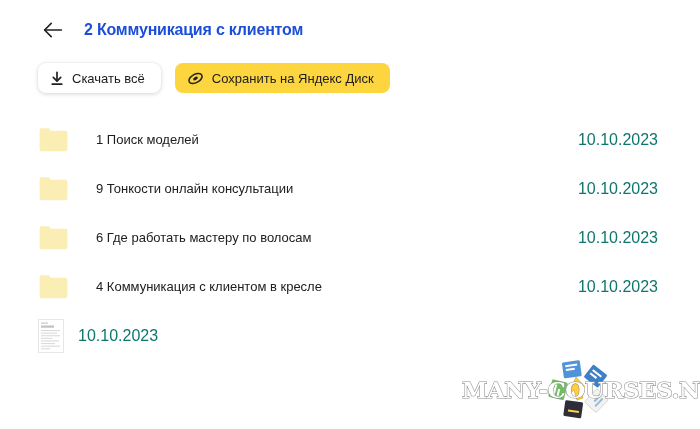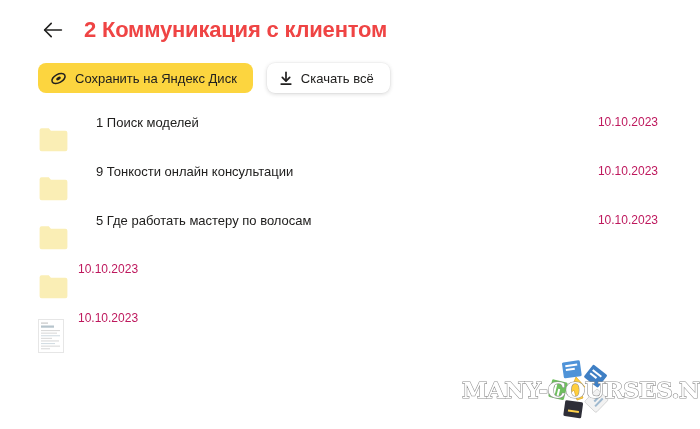--- a/index.html
+++ b/index.html
@@ -26,23 +26,23 @@
     width: 26px;
     height: 26px;
     display: flex;
     align-items: center;
     justify-content: center;
     cursor: pointer;
     flex: 0 0 auto;
   }
   .back-btn svg { display: block; }
   .page-title {
-    font-size: 22px;
+    font-size: 16px;
     font-weight: bold;
-    color: #ef4444;
+    color: #1d4ed8;
     letter-spacing: -0.2px;
     margin-left: 18px;
     white-space: nowrap;
   }
 
   
   .toolbar {
     display: flex;
     align-items: center;
     padding: 13px 0 0 38px;
@@ -78,20 +78,21 @@
   }
   .btn .btn-label { line-height: 1; }
 
   
   .file-list {
     margin-top: 22px;
     padding: 0 42px 0 38px;
   }
   .file-row {
     display: flex;
+    align-items: center;
     height: 49px;
     cursor: pointer;
   }
   .file-icon {
     width: 40px;
     flex: 0 0 40px;
     display: flex;
     align-items: center;
     justify-content: flex-start;
   }
@@ -99,22 +100,22 @@
     flex: 1 1 auto;
     font-size: 13px;
     color: #21201f;
     margin-left: 18px;
     overflow: hidden;
     text-overflow: ellipsis;
     white-space: nowrap;
   }
   .file-date {
     flex: 0 0 auto;
-    font-size: 12px;
-    color: #be185d;
+    font-size: 16px;
+    color: #0f766e;
     text-align: right;
   }
 
   
   .watermark {
     position: absolute;
     left: 462px;
     top: 358px;
     width: 238px;
     height: 62px;
@@ -150,42 +151,42 @@
       <svg width="20" height="16" viewBox="0 0 20 16">
         <path d="M8.2 1.4 L1.6 8 L8.2 14.6" fill="none" stroke="#21201f" stroke-width="1.6" stroke-linecap="round" stroke-linejoin="round"></path>
         <line x1="1.9" y1="8" x2="18.4" y2="8" stroke="#21201f" stroke-width="1.6" stroke-linecap="round"></line>
       </svg>
     </span>
   </div>
   <div class="page-title">2 Коммуникация с клиентом</div>
 </div>
 
 <div class="toolbar">
+  <div class="btn btn-secondary">
+    <span class="btn-icon">
+      <svg width="14" height="15" viewBox="0 0 14 15">
+        <line x1="7" y1="1.4" x2="7" y2="9.4" stroke="#21201f" stroke-width="1.7" stroke-linecap="round"></line>
+        <path d="M3.3 6.4 L7 10.1 L10.7 6.4" fill="none" stroke="#21201f" stroke-width="1.7" stroke-linecap="round" stroke-linejoin="round"></path>
+        <line x1="2.2" y1="13.1" x2="11.8" y2="13.1" stroke="#21201f" stroke-width="1.7" stroke-linecap="round"></line>
+      </svg>
+    </span>
+    <span class="btn-label">Скачать всё</span>
+  </div>
+
   <div class="btn btn-primary">
     <span class="btn-icon">
       <svg width="17" height="15" viewBox="0 0 17 15">
         <g transform="rotate(-28 8.5 7.5)">
           <ellipse cx="8.5" cy="7.5" rx="7.1" ry="4.2" fill="none" stroke="#21201f" stroke-width="1.5"></ellipse>
           <ellipse cx="8.5" cy="7.5" rx="2.5" ry="1.5" fill="#21201f"></ellipse>
         </g>
       </svg>
     </span>
     <span class="btn-label">Сохранить на Яндекс Диск</span>
   </div>
-
-  <div class="btn btn-secondary">
-    <span class="btn-icon">
-      <svg width="14" height="15" viewBox="0 0 14 15">
-        <line x1="7" y1="1.4" x2="7" y2="9.4" stroke="#21201f" stroke-width="1.7" stroke-linecap="round"></line>
-        <path d="M3.3 6.4 L7 10.1 L10.7 6.4" fill="none" stroke="#21201f" stroke-width="1.7" stroke-linecap="round" stroke-linejoin="round"></path>
-        <line x1="2.2" y1="13.1" x2="11.8" y2="13.1" stroke="#21201f" stroke-width="1.7" stroke-linecap="round"></line>
-      </svg>
-    </span>
-    <span class="btn-label">Скачать всё</span>
-  </div>
 </div>
 
 <div class="file-list">
 
   <div class="file-row">
     <div class="file-icon">
       <svg width="31" height="26" viewBox="0 0 31 26">
         <path d="M1.6 3.2 a2 2 0 0 1 2-2 h7.2 l2.1 2.6 h14.5 a2 2 0 0 1 2 2 v16.4 a2 2 0 0 1 -2 2 h-23.8 a2 2 0 0 1 -2 -2 z" fill="#faeeb5"></path>
       </svg>
     </div>
@@ -202,30 +203,31 @@
     <div class="file-name">9 Тонкости онлайн консультации</div>
     <div class="file-date">10.10.2023</div>
   </div>
 
   <div class="file-row">
     <div class="file-icon">
       <svg width="31" height="26" viewBox="0 0 31 26">
         <path d="M1.6 3.2 a2 2 0 0 1 2-2 h7.2 l2.1 2.6 h14.5 a2 2 0 0 1 2 2 v16.4 a2 2 0 0 1 -2 2 h-23.8 a2 2 0 0 1 -2 -2 z" fill="#faeeb5"></path>
       </svg>
     </div>
-    <div class="file-name">5 Где работать мастеру по волосам</div>
-    <div class="file-date">10.10.2023</div>
-  </div>
-
-  <div class="file-row">
-    <div class="file-icon">
-      <svg width="31" height="26" viewBox="0 0 31 26">
-        <path d="M1.6 3.2 a2 2 0 0 1 2-2 h7.2 l2.1 2.6 h14.5 a2 2 0 0 1 2 2 v16.4 a2 2 0 0 1 -2 2 h-23.8 a2 2 0 0 1 -2 -2 z" fill="#faeeb5"></path>
-      </svg>
-    </div>
+    <div class="file-name">6 Где работать мастеру по волосам</div>
+    <div class="file-date">10.10.2023</div>
+  </div>
+
+  <div class="file-row">
+    <div class="file-icon">
+      <svg width="31" height="26" viewBox="0 0 31 26">
+        <path d="M1.6 3.2 a2 2 0 0 1 2-2 h7.2 l2.1 2.6 h14.5 a2 2 0 0 1 2 2 v16.4 a2 2 0 0 1 -2 2 h-23.8 a2 2 0 0 1 -2 -2 z" fill="#faeeb5"></path>
+      </svg>
+    </div>
+    <div class="file-name">4 Коммуникация с клиентом в кресле</div>
     <div class="file-date">10.10.2023</div>
   </div>
 
   <div class="file-row">
     <div class="file-icon">
       <svg width="26" height="34" viewBox="0 0 26 34">
         <rect x="0.5" y="0.5" width="25" height="33" fill="#ffffff" stroke="#e6e6e6" stroke-width="1"></rect>
         <rect x="3" y="3.5" width="7" height="1.2" fill="#c8c8c8"></rect>
         <rect x="3" y="6.5" width="13" height="2.2" fill="#b6c4cc"></rect>
         <rect x="3" y="11" width="19" height="1.1" fill="#dadada"></rect>

